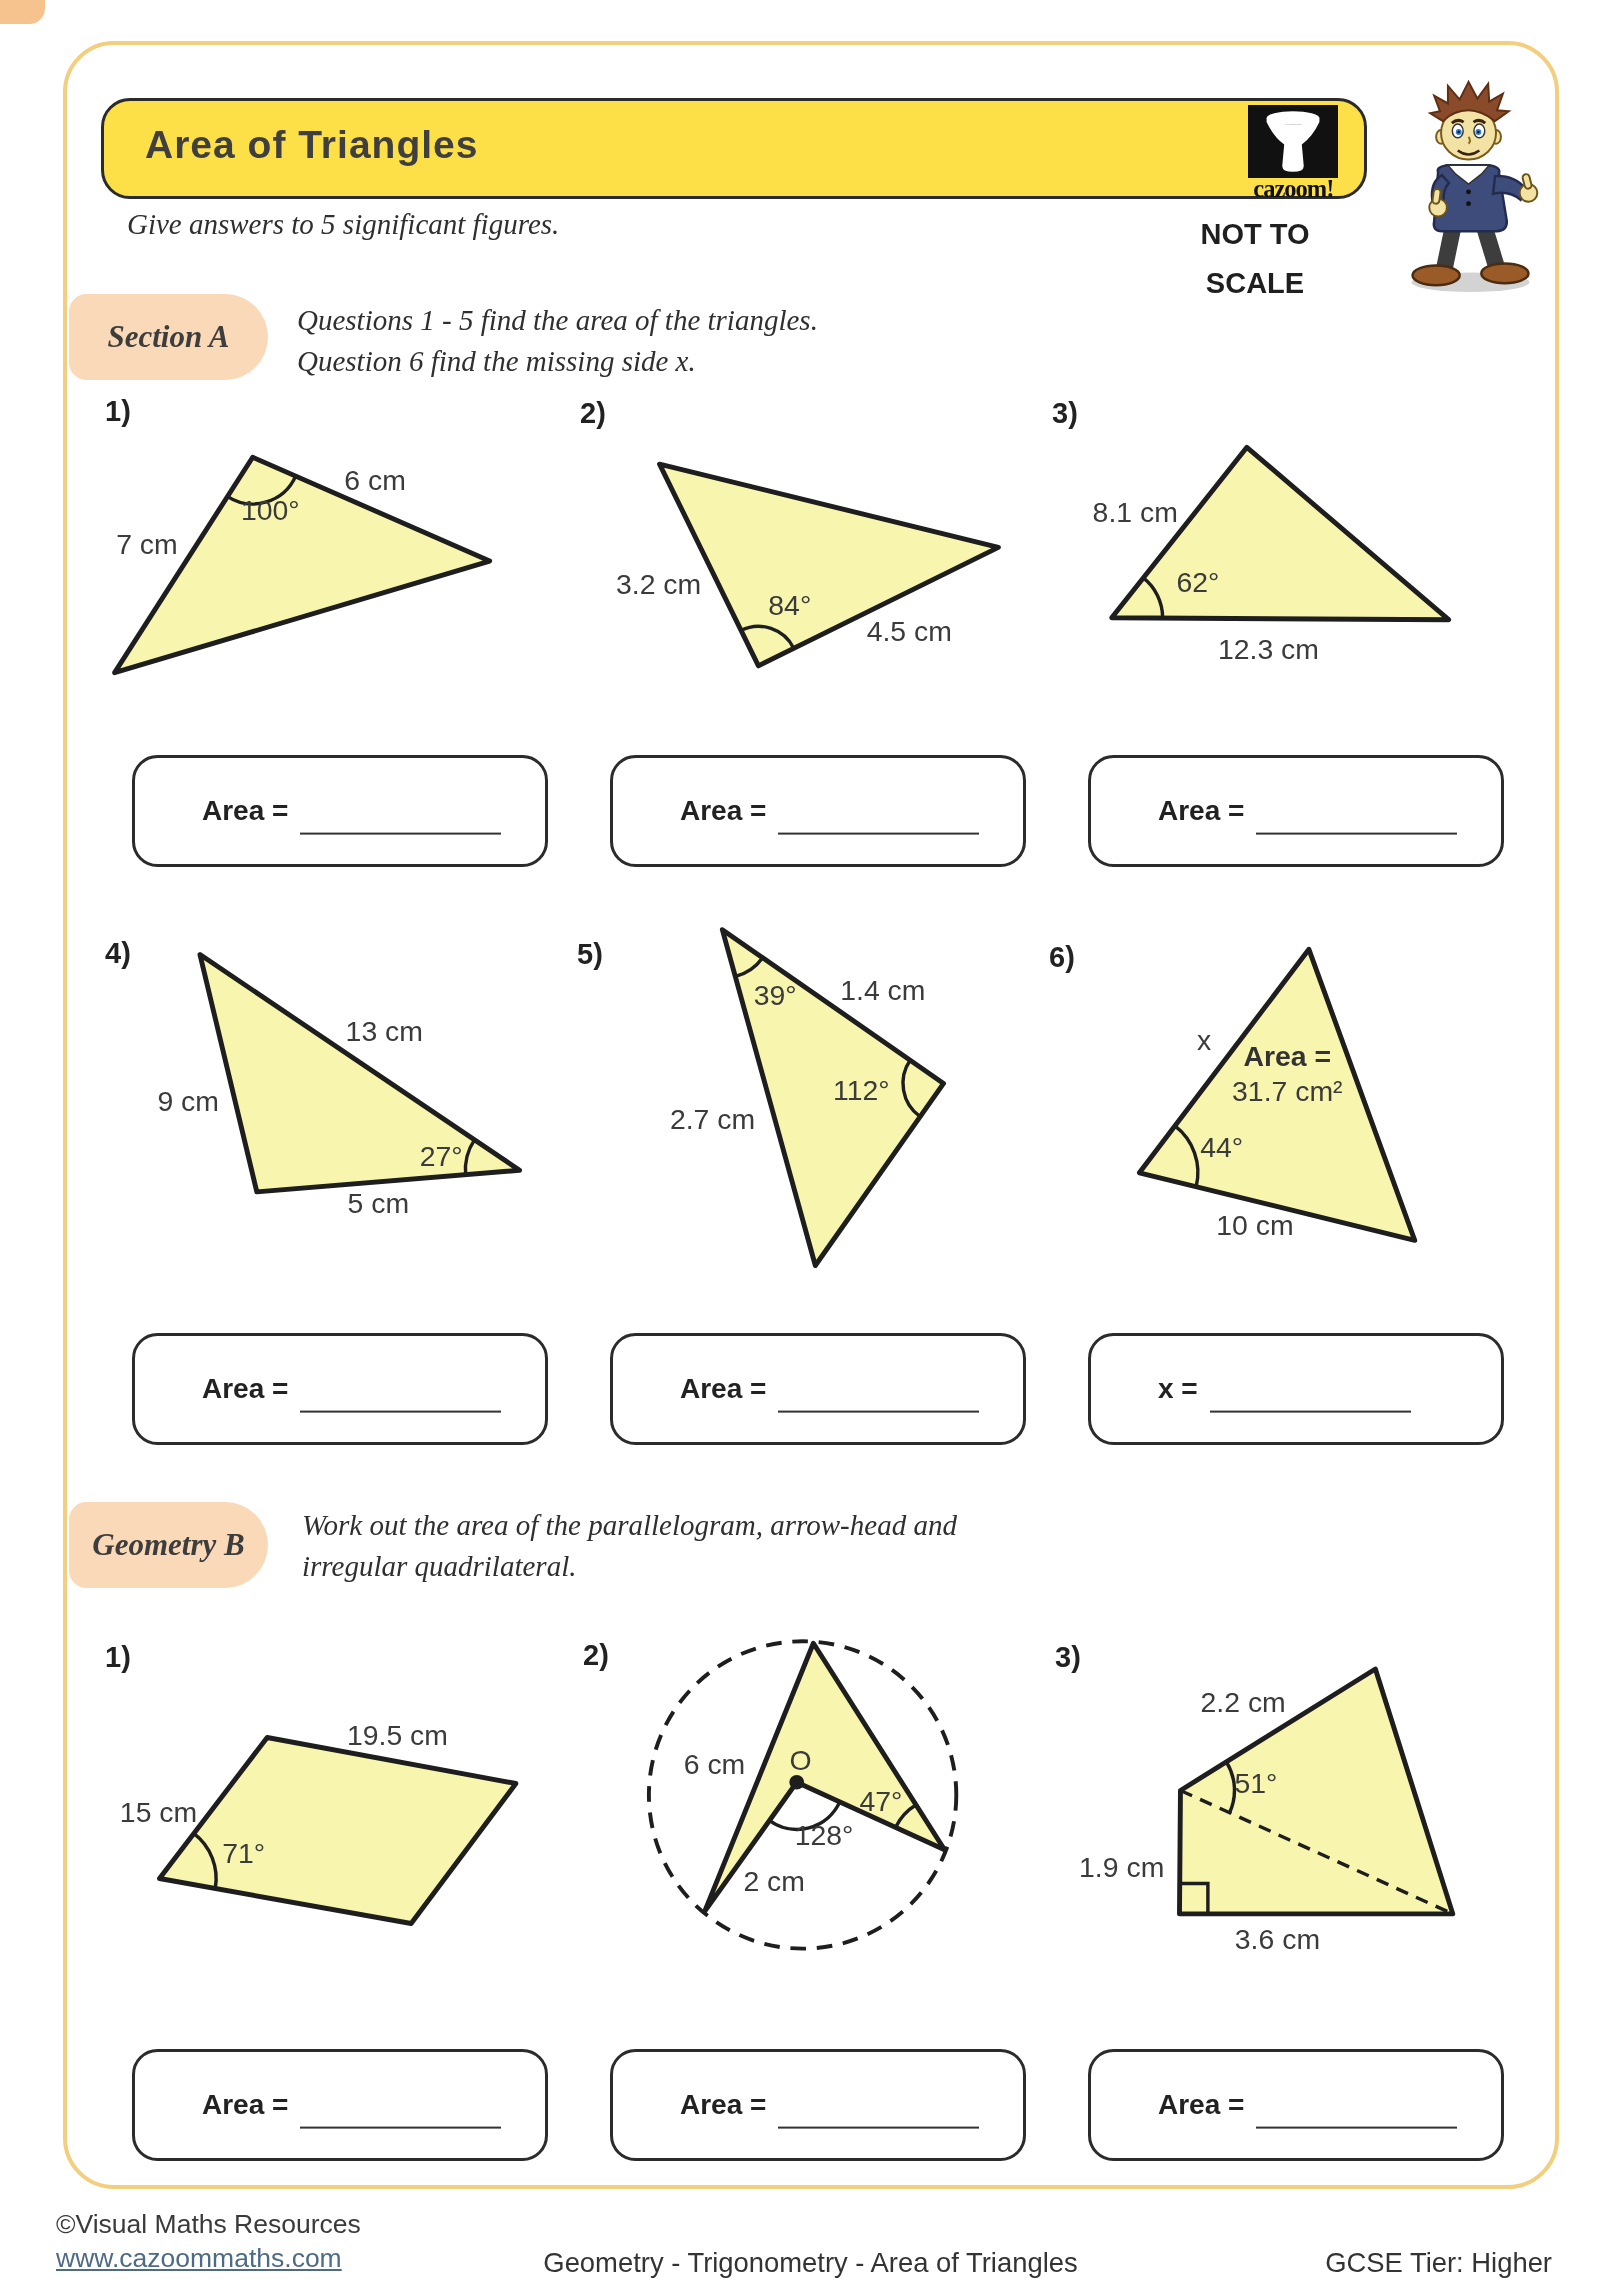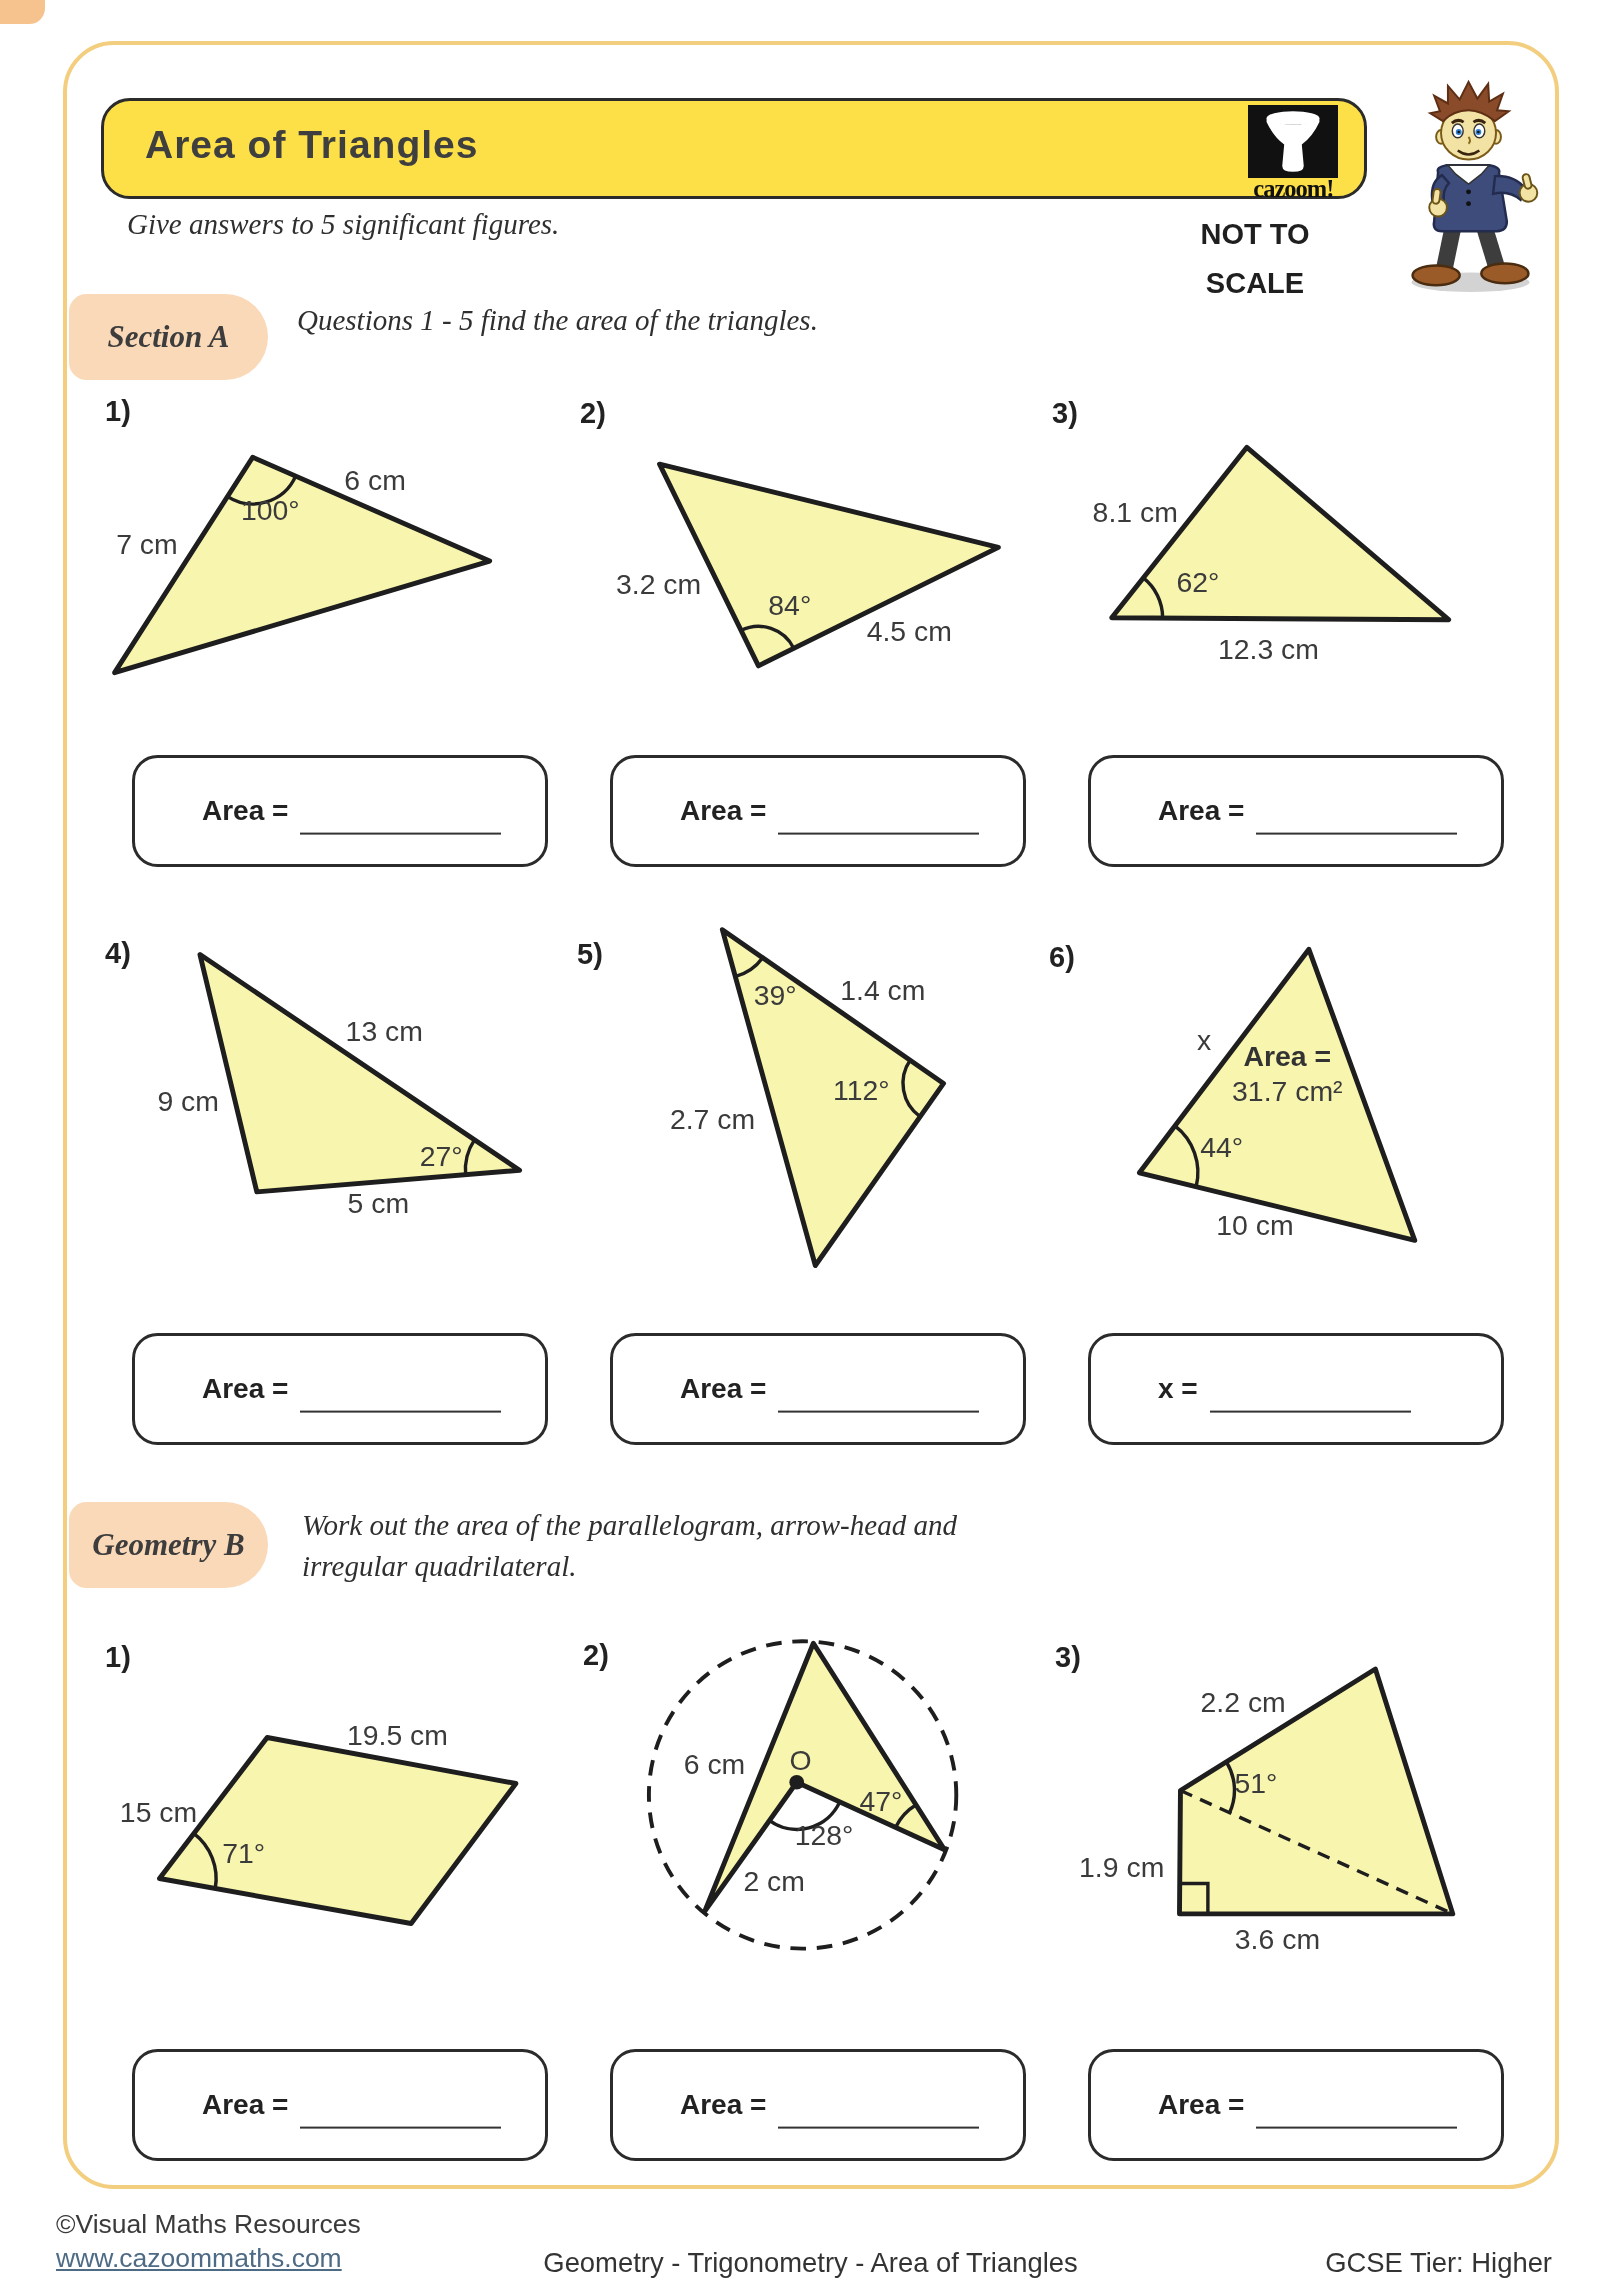--- a/index.html
+++ b/index.html
@@ -134,20 +134,21 @@
   <div class="not-to-scale">
     <div>NOT TO</div>
     <div>SCALE</div>
   </div>
 
   <div class="badge" style="top:294px;">
     <span>Section A</span>
   </div>
   <div class="instr" style="left:297px; top:300px;">
     <div>Questions 1 - 5 find the area of the triangles.</div>
+    <div>Question 6 find the missing side x.</div>
   </div>
 
   <div class="qnum" style="left:105px; top:395px;">1)</div>
   <div class="qnum" style="left:580px; top:397px;">2)</div>
   <div class="qnum" style="left:1052px; top:397px;">3)</div>
   <div class="qnum" style="left:105px; top:937px;">4)</div>
   <div class="qnum" style="left:577px; top:938px;">5)</div>
   <div class="qnum" style="left:1049px; top:941px;">6)</div>
 
   <svg class="fig" style="left:78px; top:421px;" width="461" height="284" viewBox="80 430 470 290">

